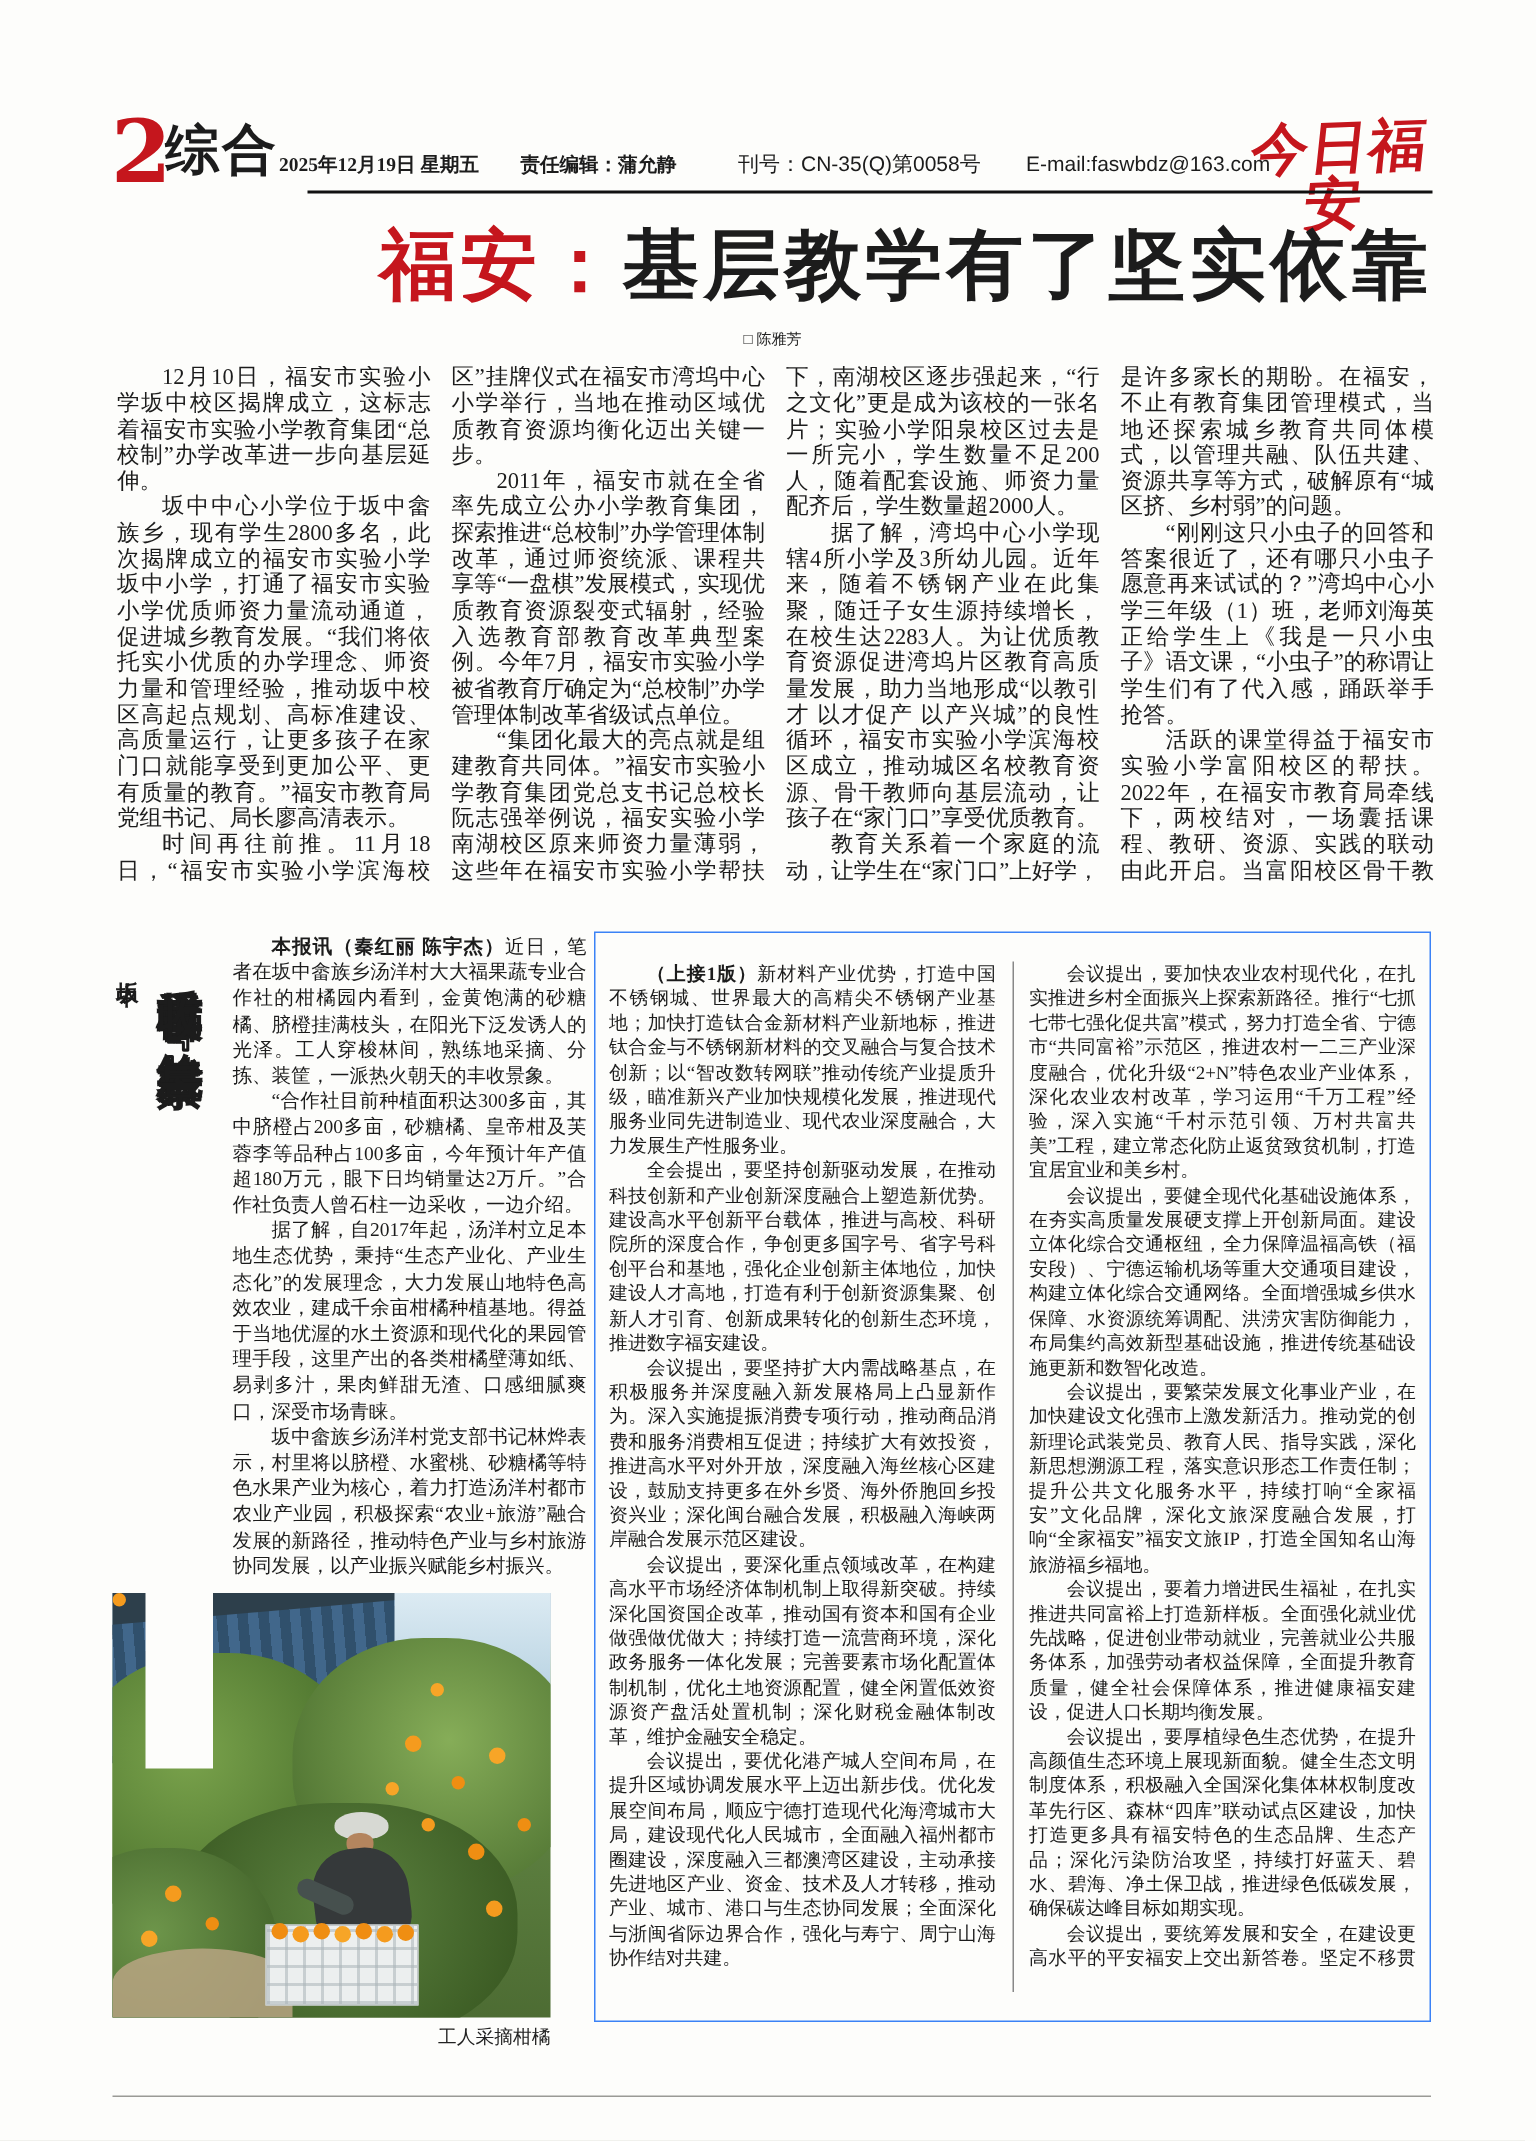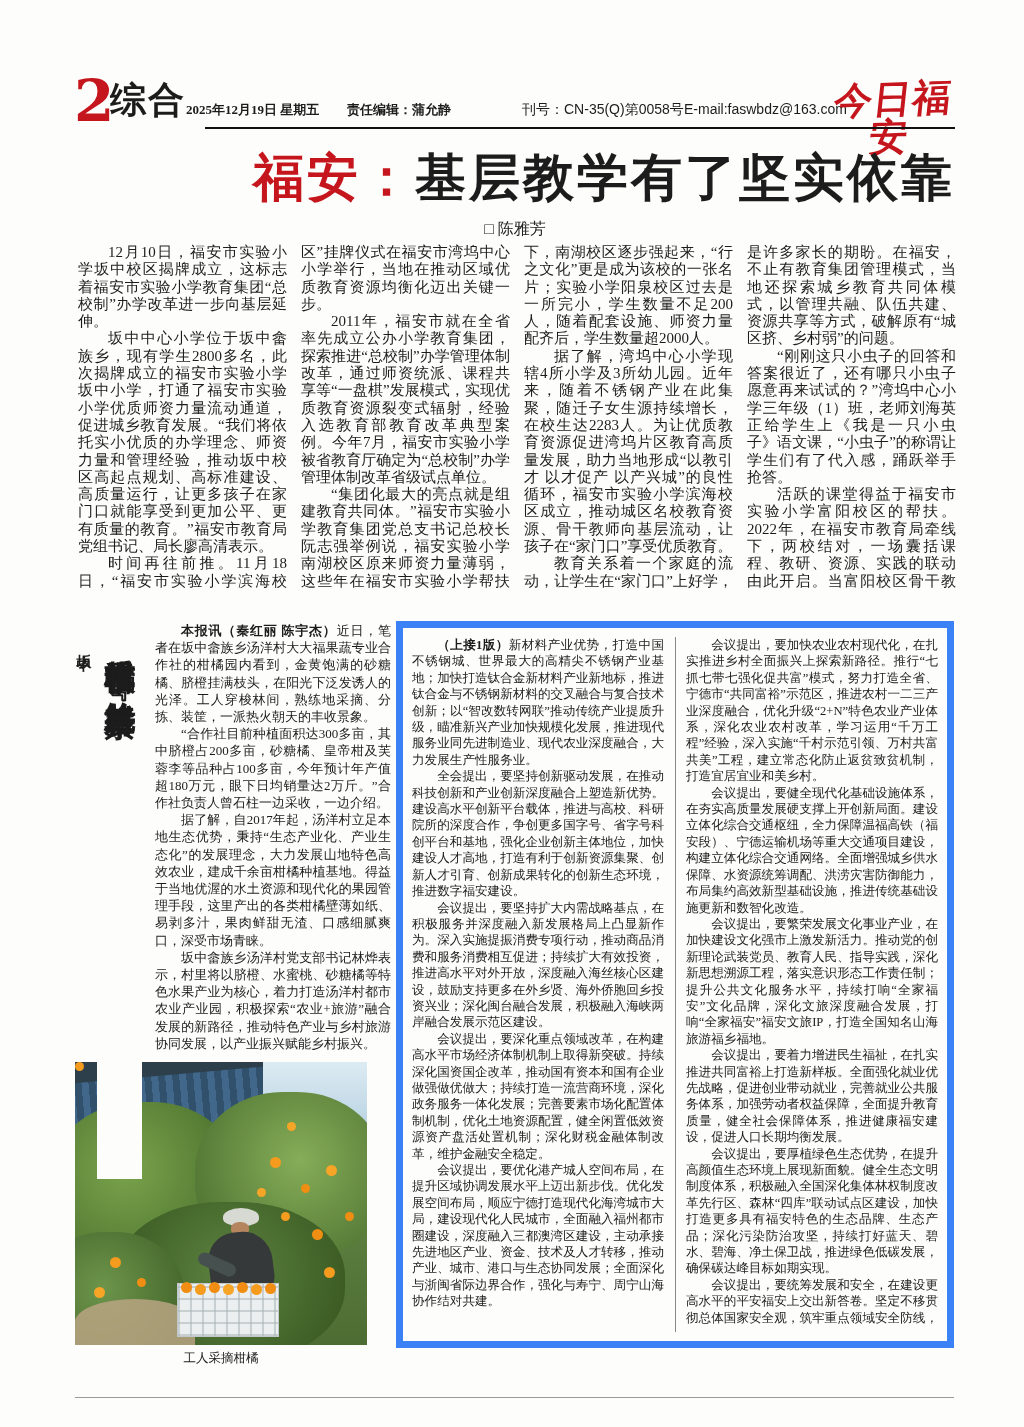--- a/index.html
+++ b/index.html
@@ -6,30 +6,30 @@
   .page{position:relative;width:1024px;height:1427px;margin:0 auto;background:#fdfdfb;overflow:hidden;
         font-family:"Liberation Serif","DejaVu Serif",serif;color:#1c1c1c;}
   
   .hdr-pageno{position:absolute;left:74px;top:72px;font-size:58px;font-weight:bold;color:#c5161d;
               font-family:"DejaVu Serif",serif;line-height:1;}
   .hdr-section{position:absolute;left:110px;top:82px;font-size:36px;font-weight:bold;letter-spacing:2px;
                font-family:"Liberation Sans","DejaVu Sans",sans-serif;line-height:1;}
   .hdr-meta{position:absolute;top:101px;font-size:13px;font-weight:bold;white-space:nowrap;}
   .hdr-date{left:186px;}
   .hdr-editor{left:347px;}
-  .hdr-issue{left:492px;font-weight:normal;font-size:14px;font-family:"Liberation Sans",sans-serif;margin-left:30px;}
+  .hdr-issue{left:492px;font-weight:normal;font-size:14px;font-family:"Liberation Sans",sans-serif;}
   .hdr-email{left:684px;font-weight:normal;font-size:14px;font-family:"Liberation Sans",sans-serif;}
   .masthead{position:absolute;left:826px;top:80px;width:130px;text-align:center;font-size:38px;font-weight:bold;
             color:#c5161d;transform:skewX(-8deg) rotate(-2deg);letter-spacing:1px;line-height:1;}
   .hdr-rule{position:absolute;left:205px;top:127px;width:750px;height:2px;background:#111;}
   
   .headline{position:absolute;left:75px;top:150px;width:880px;text-align:right;font-size:51px;font-weight:bold;
             letter-spacing:3px;line-height:1.1;white-space:nowrap;}
   .headline .kicker{color:#c5161d;}
-  .byline{position:absolute;left:75px;top:219px;width:880px;text-align:center;font-size:16px;color:#222;}
+  .byline{position:absolute;left:75px;top:219px;width:880px;text-align:center;font-size:10px;color:#222;}
   
   .top-article{position:absolute;left:78px;top:244px;width:878px;height:352px;overflow:hidden;
                column-count:4;column-gap:14px;column-fill:auto;
                font-size:15px;line-height:17.3px;text-align:justify;}
   .top-article p,.left-article p,.plenum p{margin:0;text-indent:2em;}
   
   .bz-kicker{position:absolute;left:74px;top:642px;writing-mode:vertical-rl;text-orientation:upright;
              font-size:15px;font-weight:bold;letter-spacing:3px;z-index:4;}
   .bz-headline{position:absolute;left:97px;top:634px;height:545px;writing-mode:vertical-rl;text-orientation:upright;
                font-size:31px;font-weight:bold;letter-spacing:1px;background:#fdfdfb;padding:0 6px;z-index:3;line-height:1.05;}
@@ -58,24 +58,24 @@
   .ph-hat{position:absolute;left:148px;top:146px;width:36px;height:18px;border-radius:50% 50% 42% 42%;background:#d7d9d3;}
   .ph-face{position:absolute;left:156px;top:160px;width:18px;height:14px;border-radius:45%;background:#b4855e;}
   .ph-body{position:absolute;left:134px;top:170px;width:64px;height:66px;border-radius:42% 46% 30% 32%;
            background:#35393a;transform:rotate(-7deg);}
   .ph-arm{position:absolute;left:122px;top:196px;width:40px;height:13px;border-radius:8px;background:#46504e;transform:rotate(24deg);}
   .ph-crate{position:absolute;left:102px;bottom:8px;width:100px;height:52px;background:#ecefef;border:1px solid #c3c9cb;
             background-image:repeating-linear-gradient(90deg,rgba(170,180,184,.55) 0 2px,transparent 2px 12px),
                              repeating-linear-gradient(0deg,rgba(170,180,184,.55) 0 2px,transparent 2px 12px);}
   .ph-crate-oranges{position:absolute;left:106px;bottom:52px;width:11px;height:11px;border-radius:50%;background:#f08d12;
       box-shadow:14px 2px 0 0 #f59b1e,28px 0 0 0 #ef8e12,42px 2px 0 0 #f7a527,56px 0 0 0 #f08d12,70px 2px 0 0 #f59b1e,84px 1px 0 0 #ef8e12;}
-  .photo-caption{position:absolute;left:75px;top:1350px;width:292px;text-align:center;font-size:12.5px;color:#222;}
+  .photo-caption{position:absolute;left:75px;top:1350px;width:292px;text-align:right;font-size:12.5px;color:#222;}
   
-  .plenum{position:absolute;left:396px;top:621px;width:558px;height:727px;border:7px solid #3b82f6;box-sizing:border-box;
-          padding:9px 9px;overflow:hidden;
+  .plenum{position:absolute;left:396px;top:621px;width:558px;height:727px;border:1px solid #3b82f6;box-sizing:border-box;
+          padding:19px 9px;overflow:hidden;
           column-count:2;column-gap:22px;column-rule:1px solid #888;column-fill:auto;
           font-size:12.6px;line-height:16.4px;text-align:justify;}
   .bottom-rule{position:absolute;left:75px;top:1397px;width:879px;height:1px;background:#9a9a96;}
 </style>
 </head>
 <body>
 
 <div class="page">
 
   <div class="hdr-pageno">2</div>

